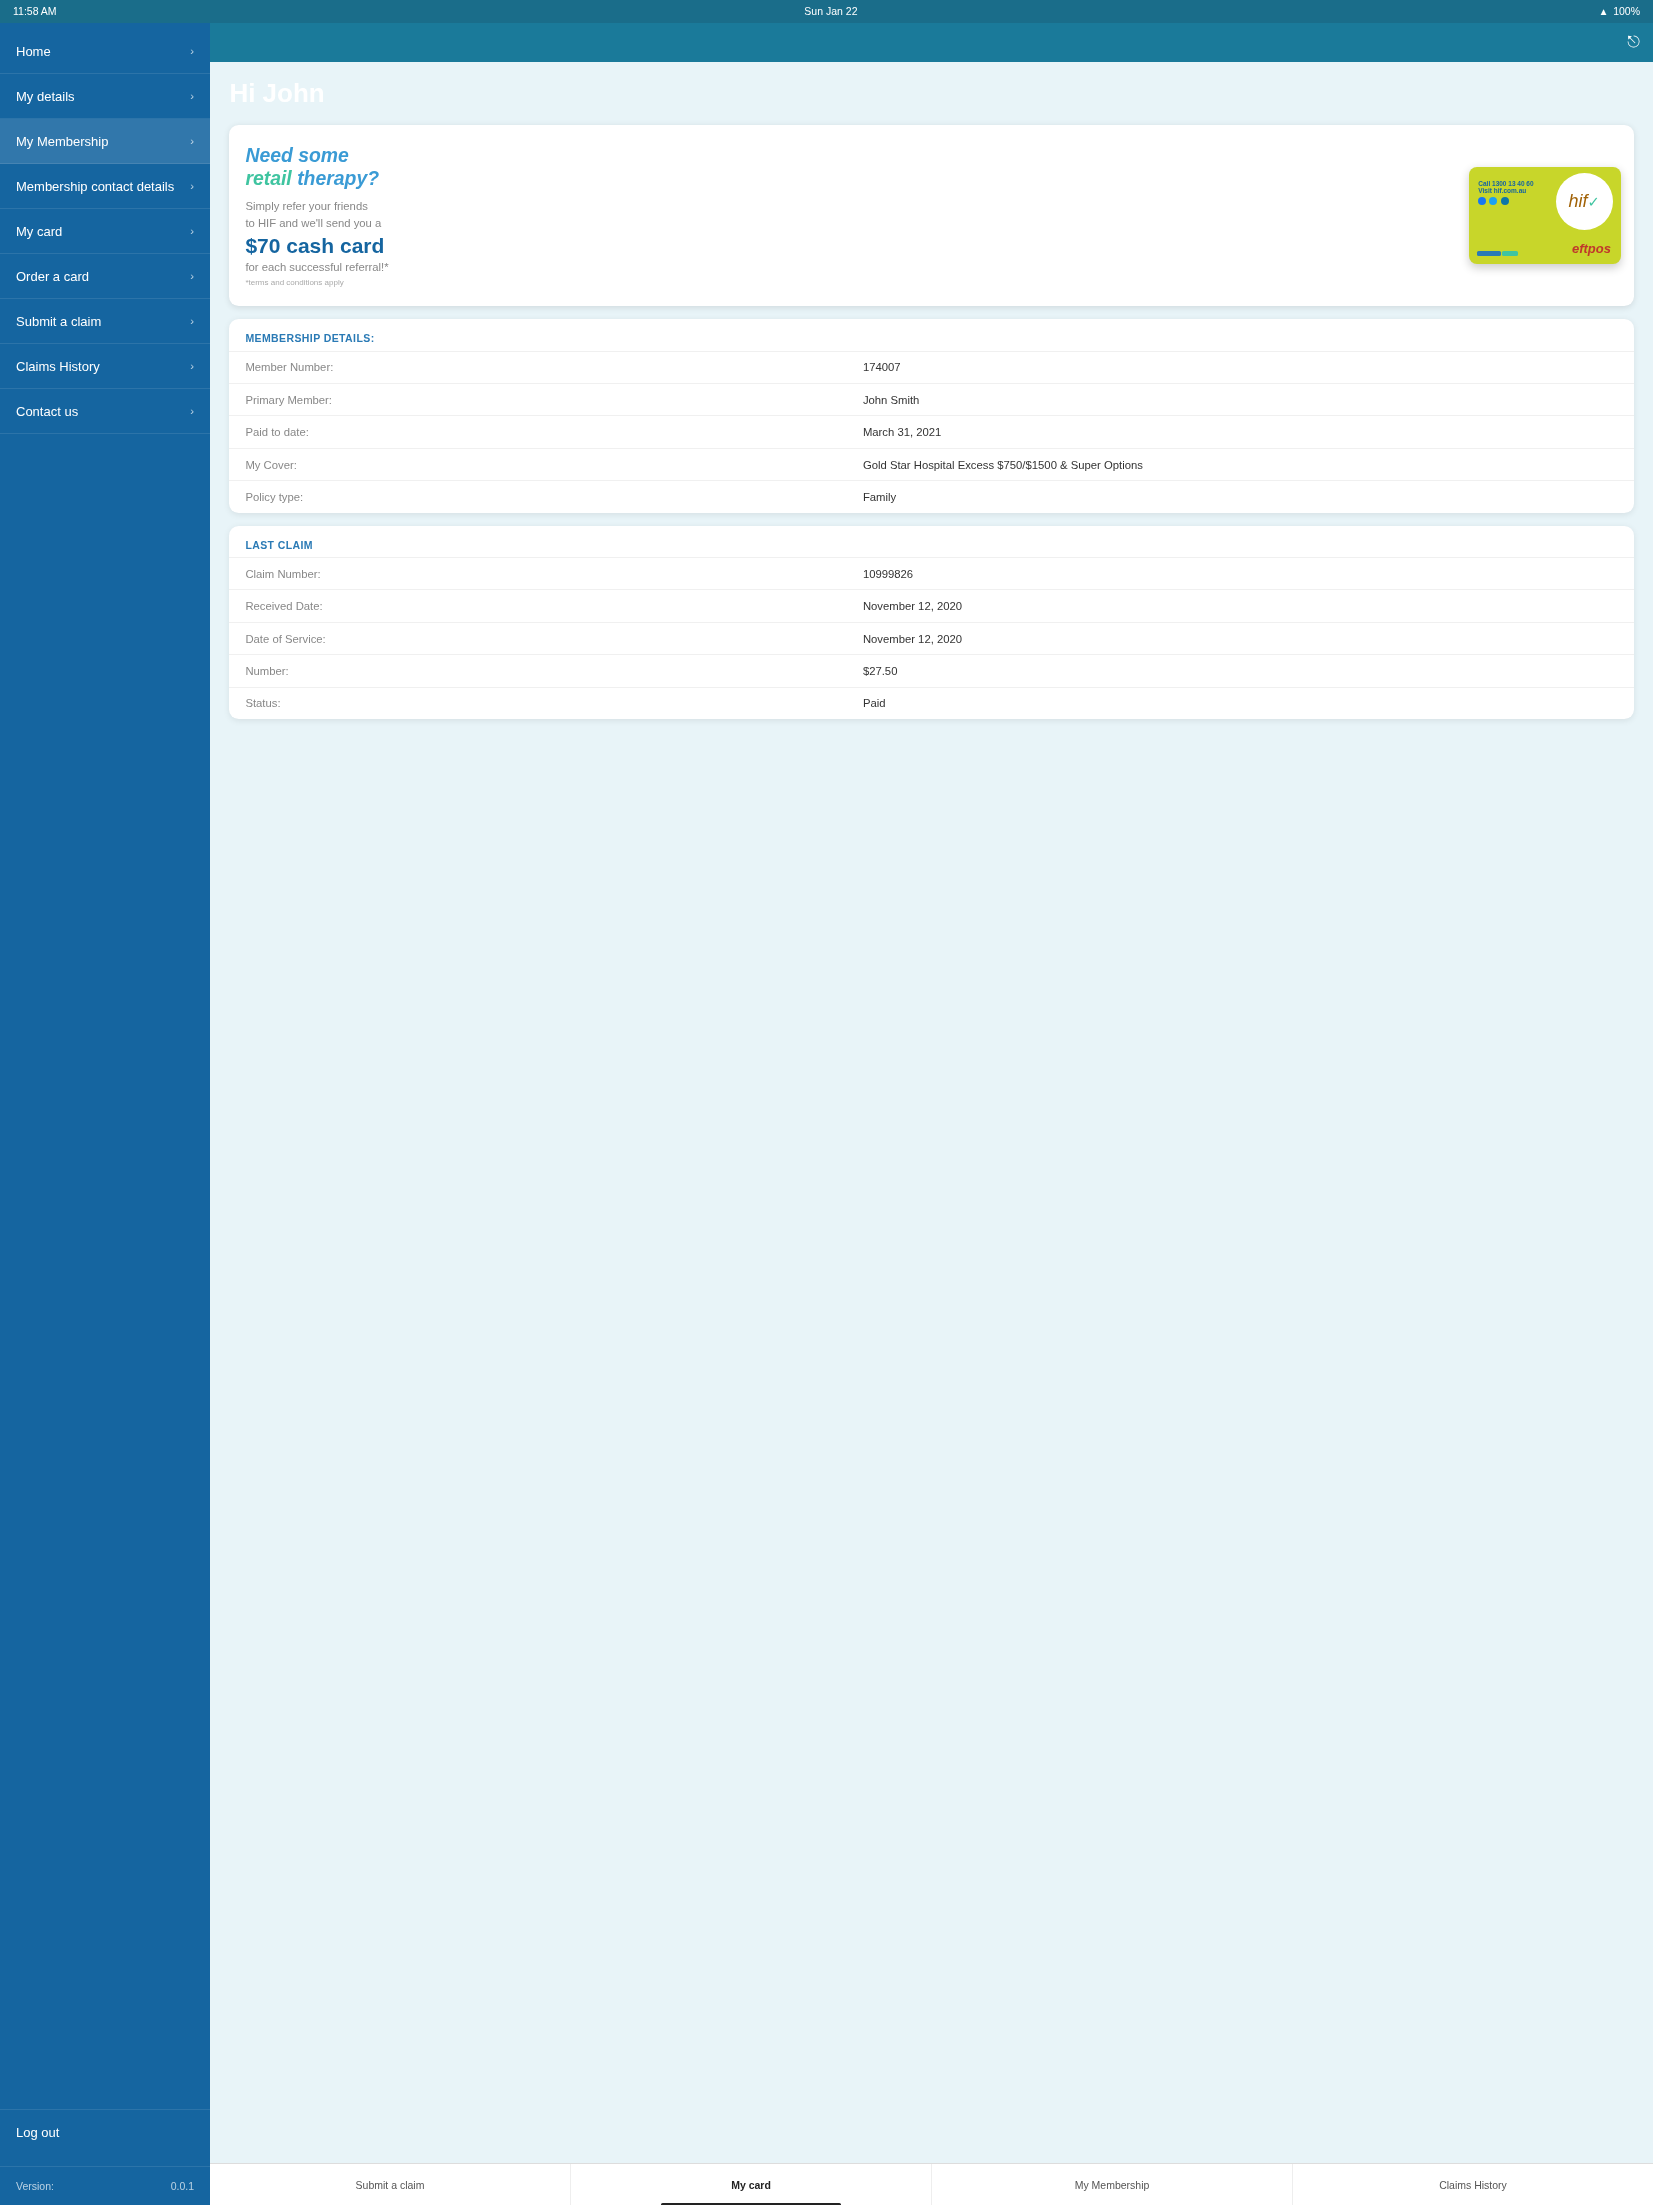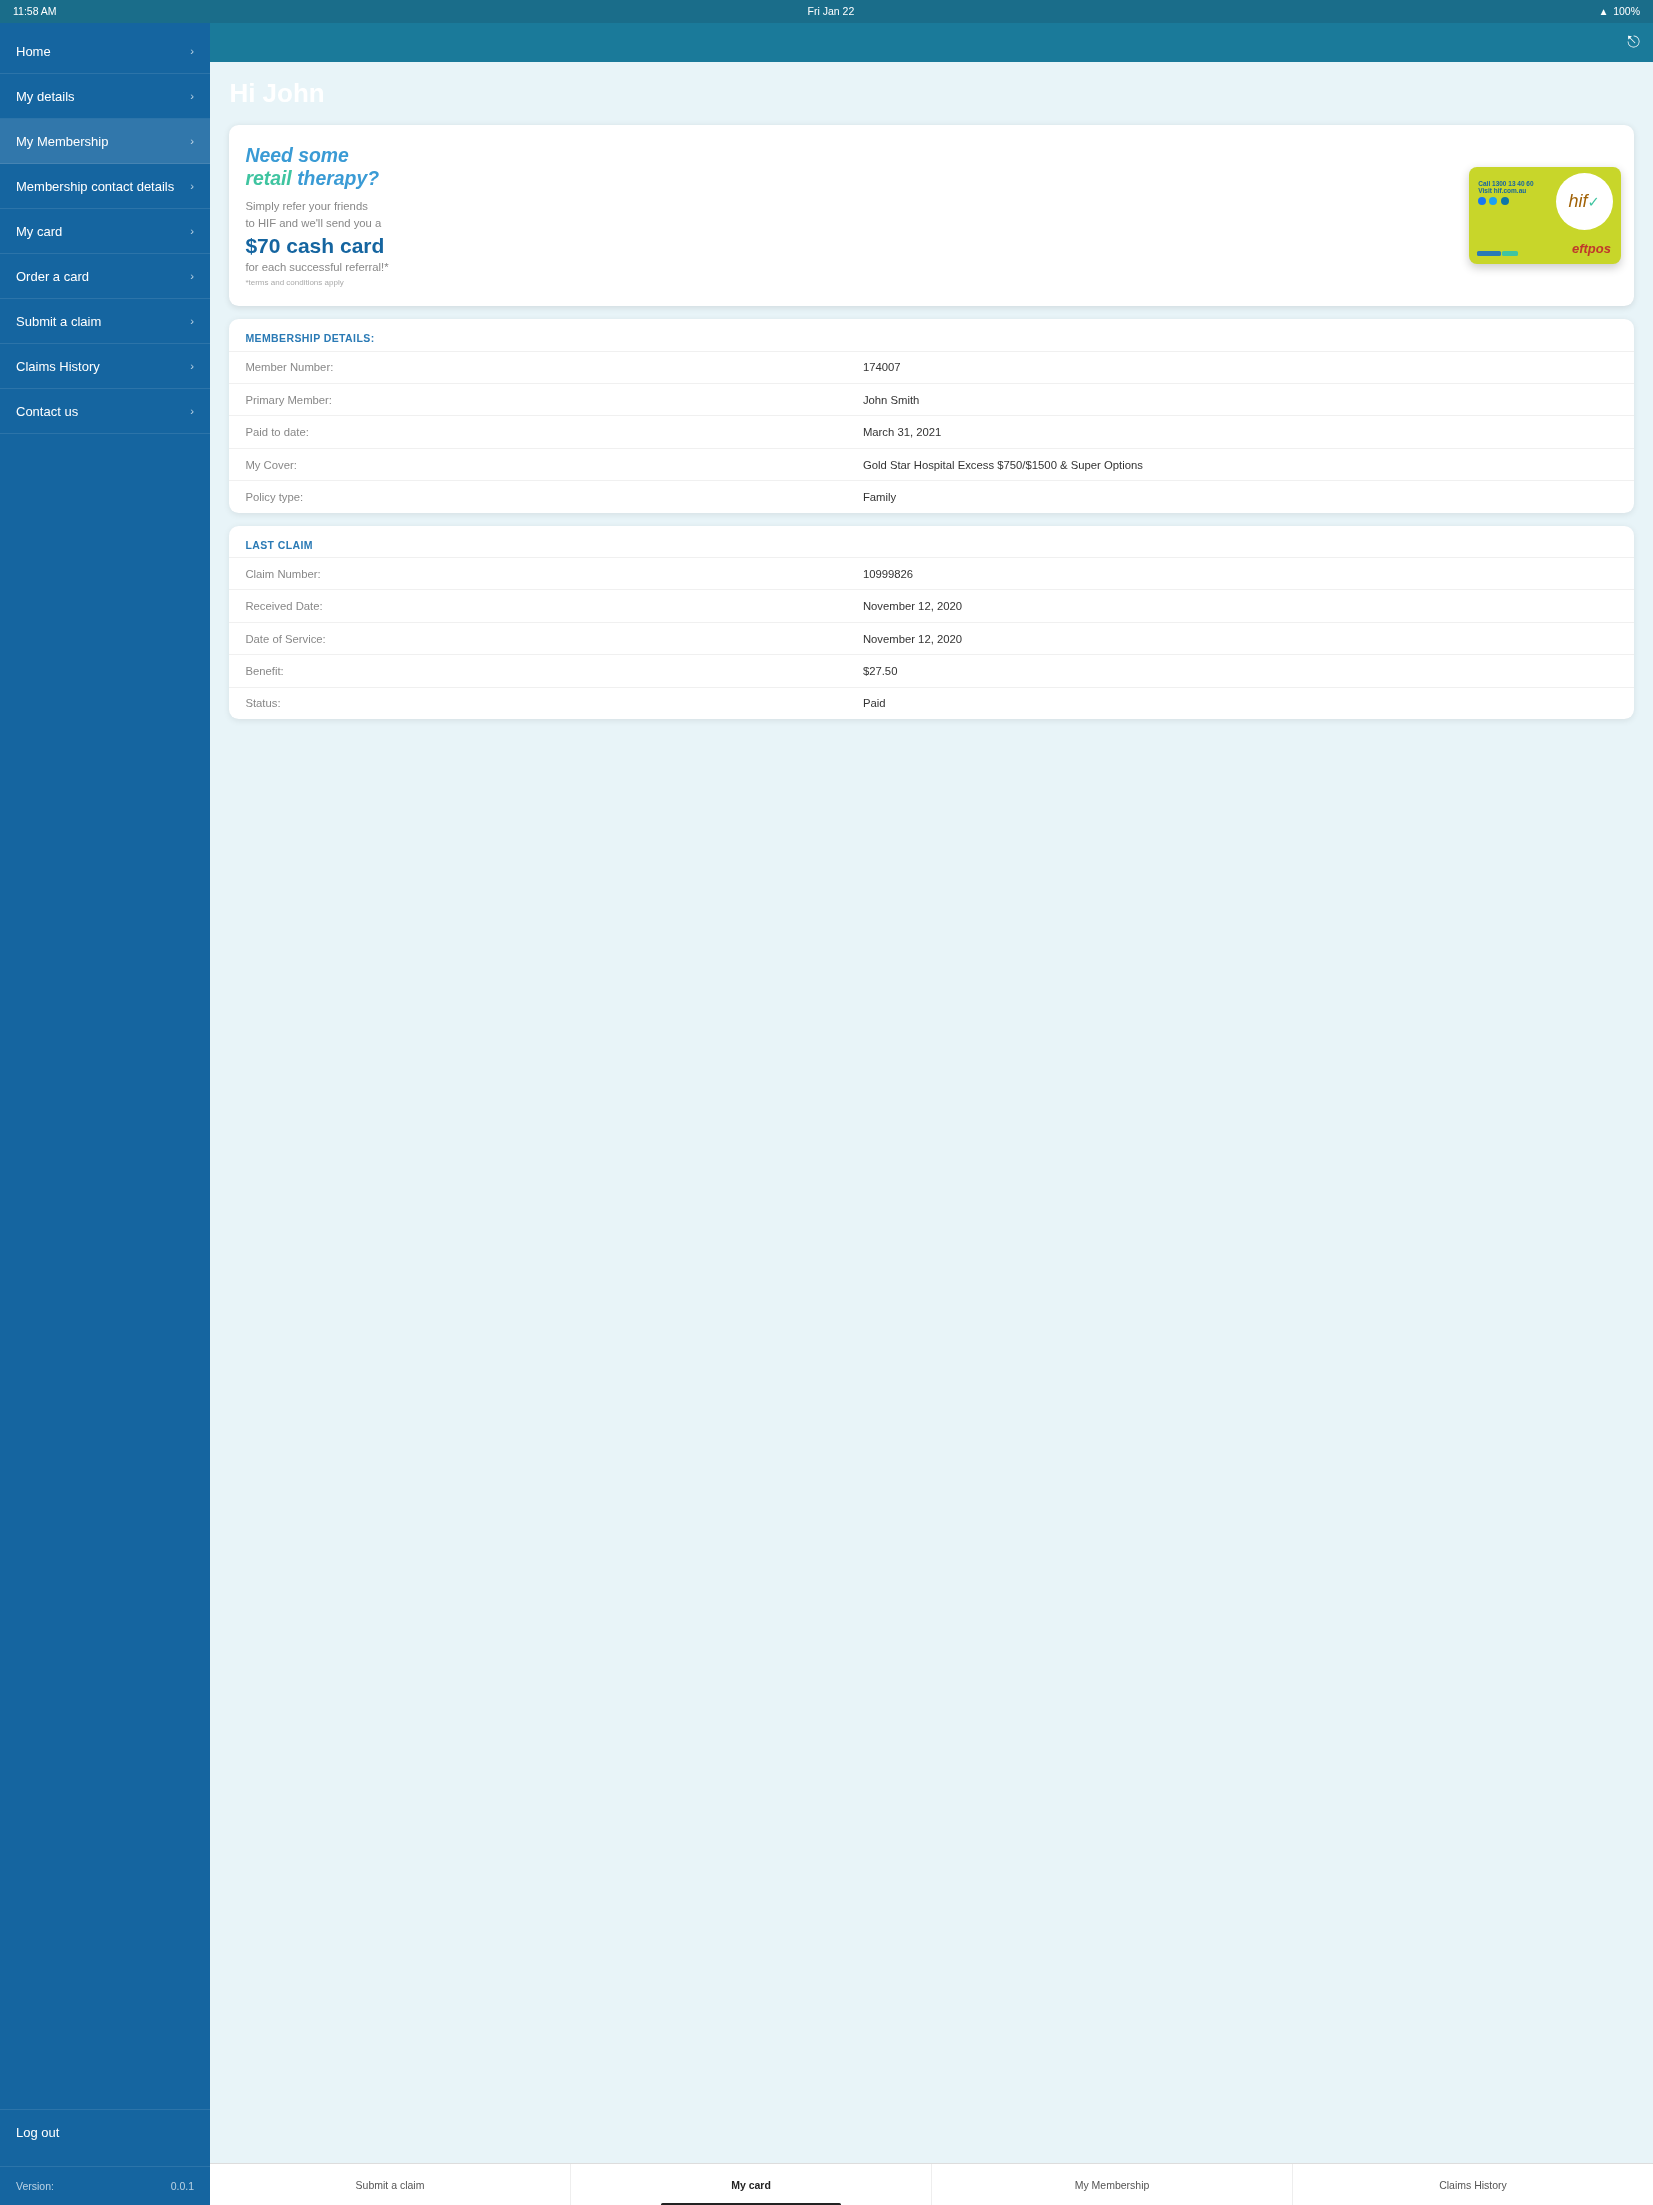--- a/index.html
+++ b/index.html
@@ -322,21 +322,21 @@
       height: 2.4px;
       background: #222;
       border-radius: 1.6px 1.6px 0 0;
     }
   </style>
 </head>
 <body>
 
 <div class="status-bar">
   <span>11:58 AM</span>
-  <span style="margin-left:6.5px;">Fri Jan 22</span>
+  <span style="margin-left:6.5px;">Sun Jan 22</span>
   <div class="status-bar-right">
     <span class="wifi-icon">▲</span>
     <span>100%</span>
   </div>
 </div>
 
 <div class="app-body">
 
   <div class="sidebar">
     <nav class="sidebar-nav">
@@ -467,21 +467,21 @@
             </div>
             <div class="info-row">
               <span class="info-label">Received Date:</span>
               <span class="info-value">November 12, 2020</span>
             </div>
             <div class="info-row">
               <span class="info-label">Date of Service:</span>
               <span class="info-value">November 12, 2020</span>
             </div>
             <div class="info-row">
-              <span class="info-label">Benefit:</span>
+              <span class="info-label">Number:</span>
               <span class="info-value">$27.50</span>
             </div>
             <div class="info-row">
               <span class="info-label">Status:</span>
               <span class="info-value">Paid</span>
             </div>
           </div>
       </div>
     </div>
 

